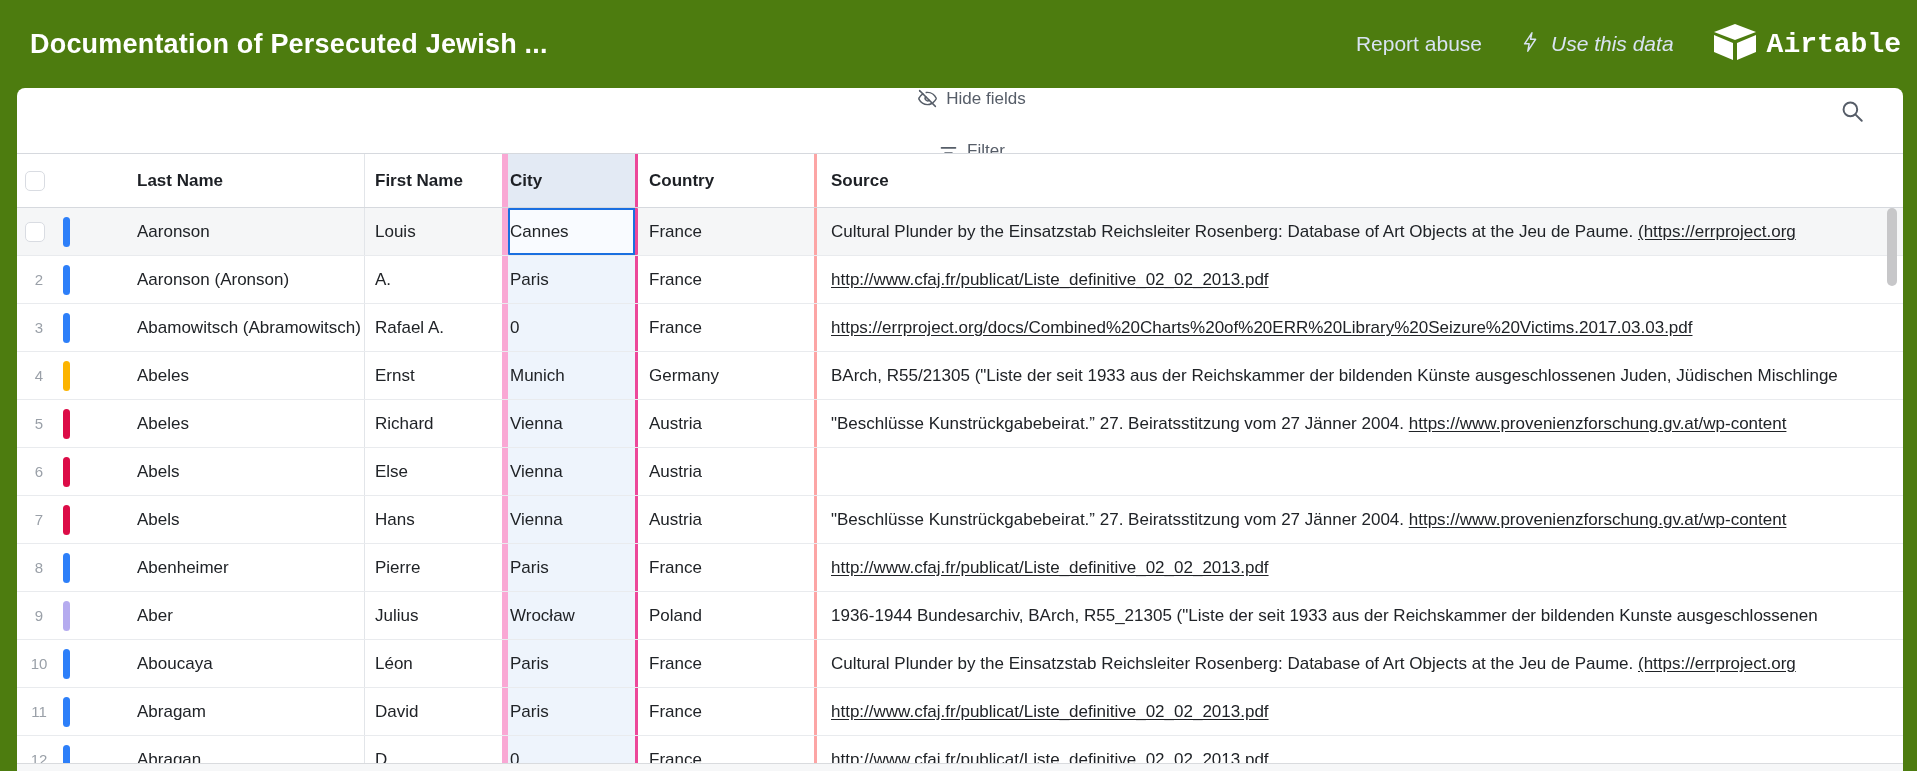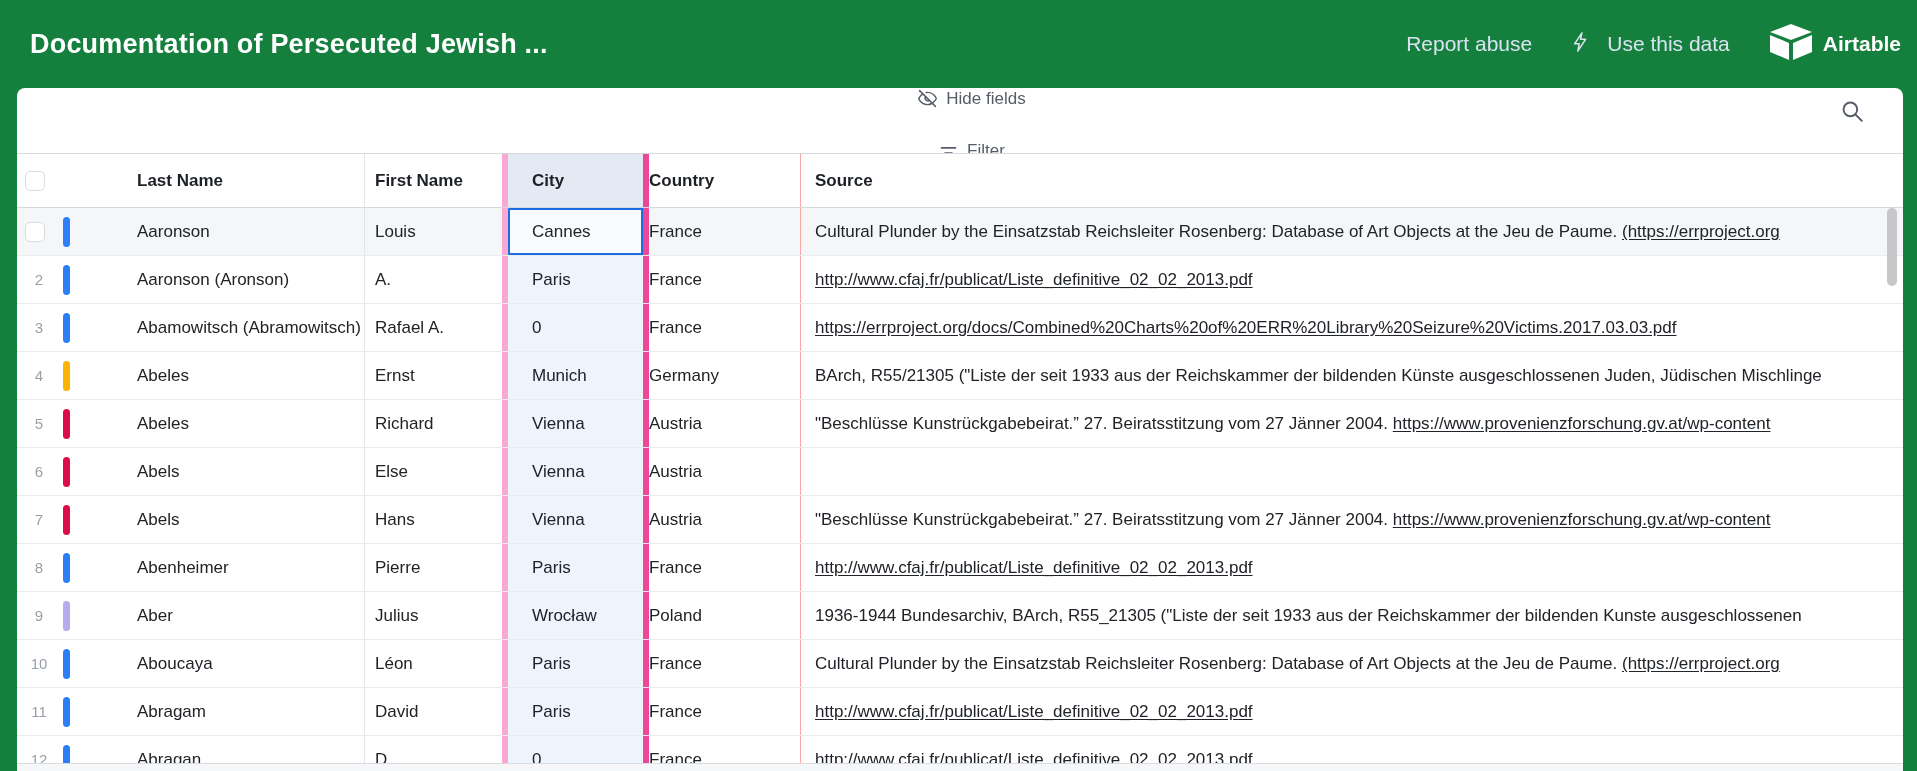--- a/index.html
+++ b/index.html
@@ -1,32 +1,32 @@
 <!DOCTYPE html>
 <html><head>
 <meta charset="utf-8">
 <style>
   * { margin:0; padding:0; box-sizing:border-box; }
   html,body { width:1917px; height:771px; }
   #page {
     position:relative; width:1917px; height:771px; overflow:hidden;
-    background:#15803d; font-family:"Liberation Sans", sans-serif;
+    background:#4d7c0f; font-family:"Liberation Sans", sans-serif;
     -webkit-font-smoothing:antialiased;
   }
 
   
   .topbar { position:absolute; top:0; left:0; right:0; height:88px;
     display:flex; align-items:center; padding:0 16px 0 30px; }
   .topbar .title { flex:1; color:#fff; font-size:27px; font-weight:700;
     white-space:nowrap; overflow:hidden; letter-spacing:0.2px; }
   .topbar .right { display:flex; align-items:center; gap:38px; }
   .top-link { color:#d9e3f2; font-size:21px; cursor:pointer; white-space:nowrap; }
-  .use-data { display:flex; align-items:center; gap:15px; }
+  .use-data { display:flex; align-items:center; gap:9px;font-style:italic; }
   .brand { display:flex; align-items:center; gap:9px; cursor:pointer; }
-  .brand .word { color:#fff; font-size:21px; font-weight:600; }
+  .brand .word { color:#fff; font-size:28px; font-weight:600;font-family:Liberation Mono, monospace; }
 
   
   .card { position:absolute; left:17px; top:88px; width:1886px; height:700px;
     background:#fff; border-radius:8px 8px 0 0; overflow:hidden; }
 
   
   .toolbar { position:relative; height:46px; display:flex; align-items:center;
     padding-left:23px; gap:31px; color:#565d68; font-size:17px;flex-direction:column; }
   .tb-item { display:flex; align-items:center; gap:8px; cursor:pointer; white-space:nowrap; }
   .tb-item svg { display:block; }
@@ -38,22 +38,22 @@
   .hrow { display:flex; height:55px; border-top:1px solid #d6d9de; border-bottom:1px solid #d6d9de;
     font-weight:700; font-size:17px; color:#1d2025; background:#fff; }
   .hrow .c { line-height:53px; }
   .row { display:flex; height:48px; border-bottom:1px solid #e9ebee; font-size:17px; color:#202327; background:#fff; }
   .row .c { line-height:47px; }
 
   .c { white-space:nowrap; overflow:hidden; text-overflow:ellipsis; }
   .c.gutter { width:58px; position:relative; flex:none; text-overflow:clip; }
   .c.last   { width:290px; padding-left:62px; flex:none; border-right:1px solid #e2e5e9; }
   .c.first  { width:143px; padding-left:10px; flex:none; border-right:6px solid #f9a8d4; }
-  .c.city   { width:141px; padding-left:24px; flex:none; border-right:6px solid #ec4899; background:#eef4fc; }
-  .c.country{ width:152px; flex:none; border-right:1px solid #fca5a5; }
+  .c.city   { width:130px; padding-left:2px; flex:none; border-right:3px solid #ec4899; background:#eef4fc; }
+  .c.country{ width:179px; padding-left:11px; flex:none; border-right:3px solid #fca5a5; }
   .c.source { flex:1; padding-left:14px; text-overflow:clip; }
   .hrow .c.city { background:#e3eaf4; }
 
   .row.hovered .c { background:#f5f6f7; }
   .row.hovered .c.city.selected { background:#f9fbff;
     box-shadow: inset 0 0 0 2px #1a6fe0; border-radius:1px; }
 
   .rnum { position:absolute; left:8px; top:0; width:28px; text-align:center;
     line-height:48px; font-size:15px; color:#9aa0a8; }
   .bar { position:absolute; left:46px; top:50%; transform:translateY(-50%);

